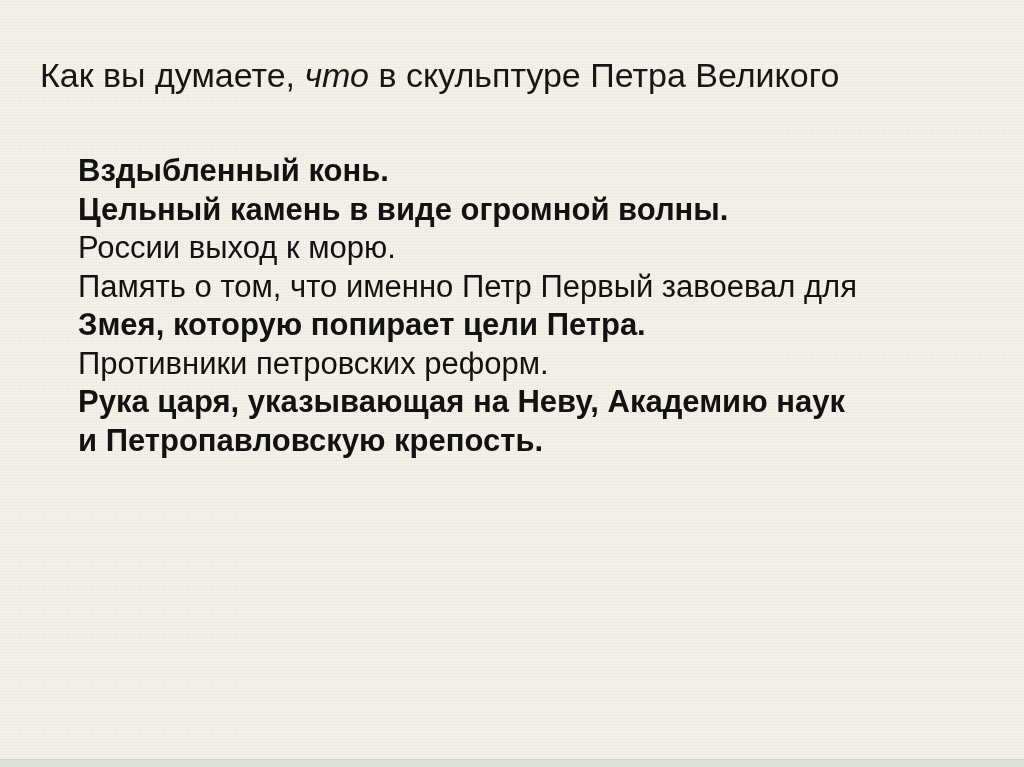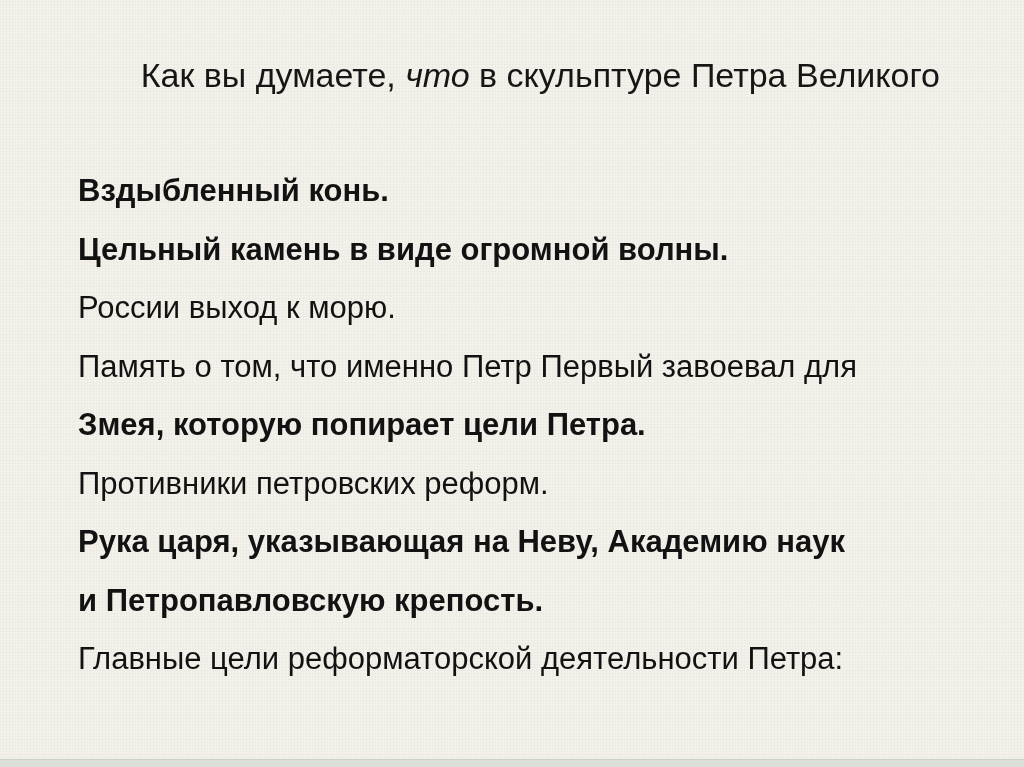--- a/index.html
+++ b/index.html
@@ -24,21 +24,21 @@
       repeating-linear-gradient(0deg,  rgba(120,115,95,0.035) 0px, rgba(120,115,95,0.035) 1px, transparent 1px, transparent 3px),
       repeating-linear-gradient(90deg, rgba(120,115,95,0.030) 0px, rgba(120,115,95,0.030) 1px, transparent 1px, transparent 3px),
       repeating-linear-gradient(0deg,  rgba(255,255,255,0.05) 0px, rgba(255,255,255,0.05) 2px, transparent 2px, transparent 7px);
     color: #121212;
   }
   .title-block {
     position: absolute;
     left: 40px;
     top: 53px;
     width: 900px;
-    text-align: right;
+    text-align: left;
     font-size: 34px;
     line-height: 45px;
     color: #161616;
   }
   .title-line {
     white-space: pre;
   }
   .title-line .italic {
     font-style: italic;
   }
@@ -46,21 +46,20 @@
     position: absolute;
     left: 78px;
     top: 152px;
     width: 910px;
     font-size: 31px;
     line-height: 38.5px;
     color: #121212;
   }
   .body-line {
     white-space: pre;
-    margin-top: 20px;
   }
   .body-line.bold {
     font-weight: bold;
   }
   .bottom-strip {
     position: absolute;
     left: 0;
     bottom: 0;
     width: 1024px;
     height: 7px;
@@ -79,18 +78,17 @@
 
   <div class="body-block">
     <div class="body-line bold">Вздыбленный конь.</div>
     <div class="body-line bold">Цельный камень в виде огромной волны.</div>
     <div class="body-line">России выход к морю.</div>
     <div class="body-line">Память о том, что именно Петр Первый завоевал для</div>
     <div class="body-line bold">Змея, которую попирает цели Петра.</div>
     <div class="body-line">Противники петровских реформ.</div>
     <div class="body-line bold">Рука царя, указывающая на Неву, Академию наук</div>
     <div class="body-line bold">и Петропавловскую крепость.</div>
-    <div class="body-line">Главные цели реформаторской деятельности Петра:</div>
   </div>
 
   <div class="bottom-strip"></div>
 
 </div>
 
 </body></html>

